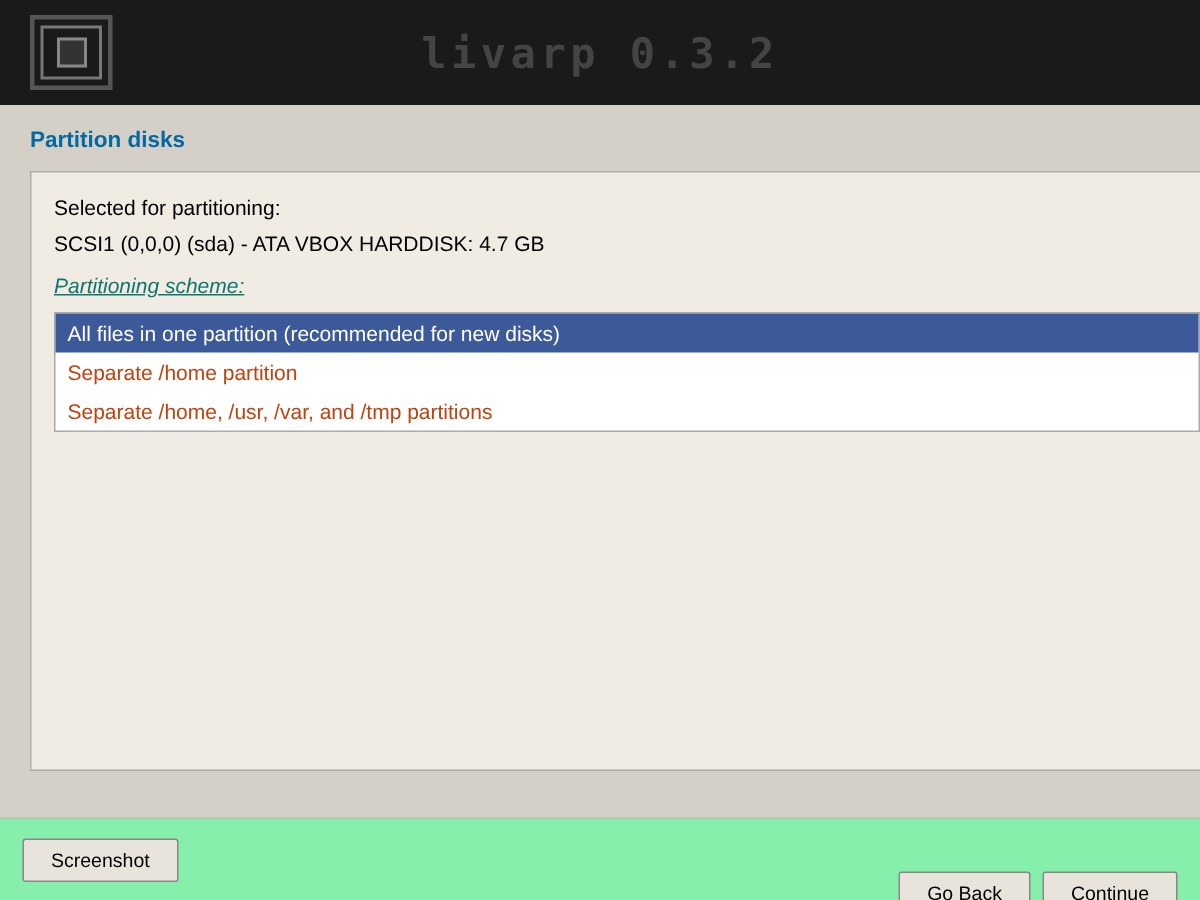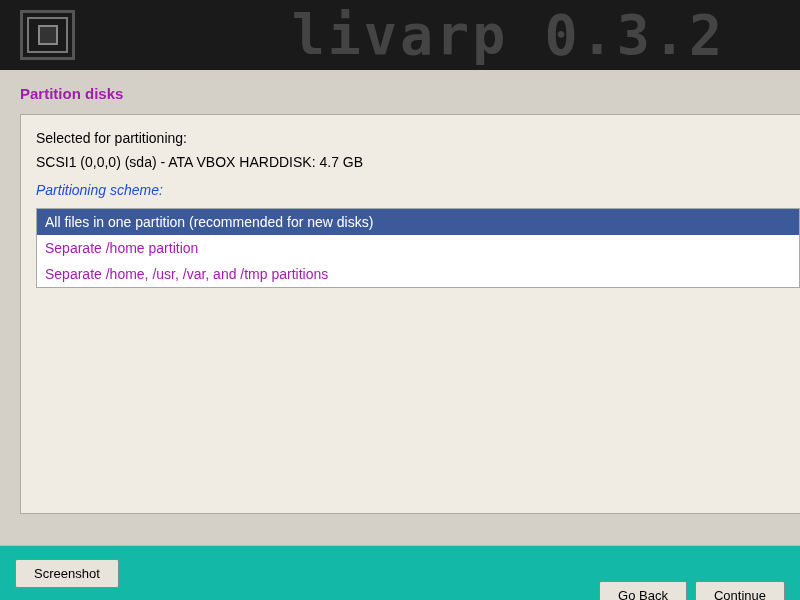--- a/index.html
+++ b/index.html
@@ -51,38 +51,38 @@
 
     .header-logo-inner {
       width: 20px;
       height: 20px;
       border: 2px solid #888;
       background: #333;
     }
 
     .header-title {
       color: #444;
-      font-size: 55px;
+      font-size: 28px;
       font-weight: bold;
       font-family: monospace;
       letter-spacing: 3px;
-      text-align: right;
+      text-align: center;
       flex: 1;
     }
 
     
     .main-content {
       padding: 15px 20px;
       background: #d4d0c8;
     }
 
     .page-title {
       font-size: 15px;
       font-weight: bold;
-      color: #a21caf;
+      color: #0369a1;
       margin-bottom: 12px;
     }
 
     
     .panel {
       background: #f0ece4;
       border: 1px solid #b0aca4;
       padding: 15px;
       width: 796px;
       min-height: 400px;
@@ -101,53 +101,54 @@
     }
 
     .panel-description {
       color: #000;
       margin-bottom: 4px;
       font-size: 14px;
       line-height: 1.4;
     }
 
     .panel-scheme-label {
-      color: #1d4ed8;
+      color: #0f766e;
       font-style: italic;
       margin-bottom: 10px;
       font-size: 14px;
+      text-decoration: underline;
     }
 
     
     .list-box {
       border: 1px solid #aaa;
       background: #fff;
       width: 100%;
     }
 
     .list-item {
       padding: 5px 8px;
       cursor: pointer;
       font-size: 14px;
-      color: #a21caf;
+      color: #c2410c;
     }
 
     .list-item.selected {
       background: #3c5a9a;
       color: #fff;
     }
 
     
     .footer {
       position: absolute;
       bottom: 0;
       left: 0;
       right: 0;
       height: 55px;
-      background: #14b8a6;
+      background: #86efac;
       display: flex;
       align-items: center;
       justify-content: space-between;
       padding: 0 15px;
       border-top: 1px solid #bbb;
     }
 
     .footer-right {
       display: flex;
       gap: 8px;

